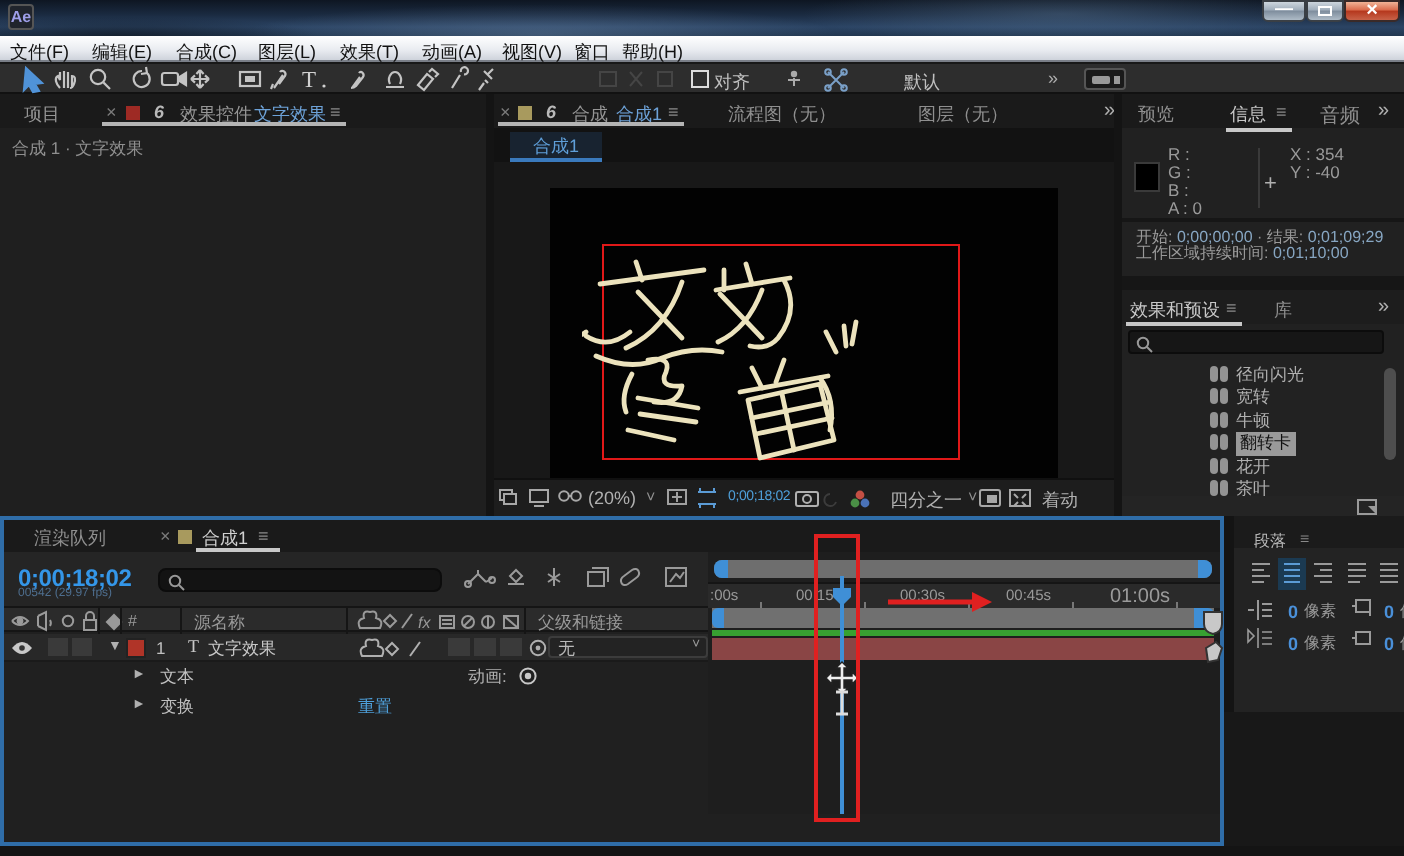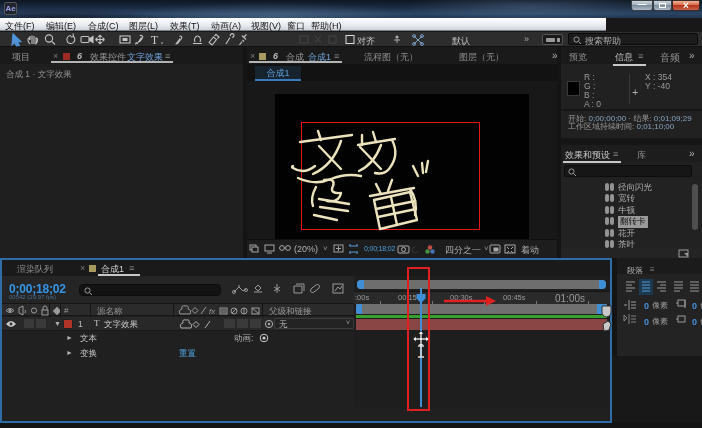--- a/index.html
+++ b/index.html
@@ -15,21 +15,21 @@
  <div class="abs" style="left:-40px;top:8px;width:200px;height:20px;background:radial-gradient(ellipse at center,rgba(10,14,20,.55),rgba(0,0,0,0) 70%)"></div>
  <div class="abs" style="left:4px;top:2px;width:13px;height:13px;background:#20242c;border:1px solid #555;border-radius:2px;color:#9e9ee8;font-size:8px;font-weight:bold;text-align:center;line-height:12px">Ae</div>
 
  <div class="abs" style="left:631px;top:0;width:22px;height:11px;background:linear-gradient(180deg,#cdd6de,#9fadbb 45%,#7e8d9d 50%,#aebbc7);border:1px solid #3a3f45;border-radius:0 0 3px 3px;color:#fff;font-size:9px;font-weight:bold;text-align:center;line-height:7px">—</div>
  <div class="abs" style="left:653px;top:0;width:19px;height:11px;background:linear-gradient(180deg,#cdd6de,#9fadbb 45%,#7e8d9d 50%,#aebbc7);border:1px solid #3a3f45;border-radius:0 0 3px 3px">
         <div class="abs" style="left:5px;top:2px;width:7px;height:5px;border:1.5px solid #fff"></div>
       </div>
  <div class="abs" style="left:672px;top:0;width:28px;height:11px;background:linear-gradient(180deg,#f0b396,#d96a4b 45%,#b5371d 50%,#c86248);border:1px solid #3a2a28;border-radius:0 0 3px 3px;color:#fff;font-size:10px;font-weight:bold;text-align:center;line-height:10px">×</div>
 </div>
 
-<div class="abs" id="menubar" style="left:0;top:18px;width:606px;height:13px;background:linear-gradient(180deg,#ffffff,#e8ebf0 60%,#ced3db);border-bottom:1px solid #7a7f88;color:#111;font-size:9px">
+<div class="abs" id="menubar" style="left:0;top:18px;width:702px;height:13px;background:linear-gradient(180deg,#ffffff,#e8ebf0 60%,#ced3db);border-bottom:1px solid #7a7f88;color:#111;font-size:9px">
  <span class="abs t" style="left:5px;top:2px">文件(F)</span>
  <span class="abs t" style="left:46px;top:2px">编辑(E)</span>
  <span class="abs t" style="left:88px;top:2px">合成(C)</span>
  <span class="abs t" style="left:129px;top:2px">图层(L)</span>
  <span class="abs t" style="left:170px;top:2px">效果(T)</span>
  <span class="abs t" style="left:211px;top:2px">动画(A)</span>
  <span class="abs t" style="left:251px;top:2px">视图(V)</span>
  <span class="abs t" style="left:287px;top:2px">窗口</span>
  <span class="abs t" style="left:311px;top:2px">帮助(H)</span>
 </div>
@@ -74,27 +74,20 @@
           <circle cx="22" cy="10" r="1.4"></circle>
           <circle cx="30" cy="10" r="1.4"></circle>
         </g>
       </svg>
  <span class="abs t" style="left:452px;top:3px;color:#c0c0c0;font-size:9px">默认</span>
  <span class="abs t" style="left:524px;top:2px;color:#b0b0b0;font-size:9px">»</span>
  <div class="abs" style="left:542px;top:2px;width:21px;height:11px;background:#1a1a1a;border:1px solid #555;border-radius:2px">
         <div class="abs" style="left:3px;top:3px;width:9px;height:4px;background:#999;border-radius:1px"></div>
         <div class="abs" style="left:14px;top:3px;width:3px;height:4px;background:#999"></div>
       </div>
- <div class="abs" style="left:568px;top:1px;width:130px;height:12px;background:#1c1c1c;border:1px solid #0a0a0a;border-radius:2px">
-   <svg class="abs" style="left:4px;top:2px" width="9" height="9" viewBox="0 0 9 9">
-          <circle cx="3.5" cy="3.5" r="2.6" fill="none" stroke="#999"></circle>
-          <path d="M5.5,5.5 L8,8" stroke="#999"></path>
-        </svg>
-   <span class="abs t" style="left:16px;top:1px;color:#aaa;font-size:9px">搜索帮助</span>
- </div>
 </div>
 
 <div class="abs" id="tabrow" style="left:0;top:47px;width:702px;height:17px;background:#1a1a1a">
  <span class="abs t" style="left:12px;top:4px;color:#969696;font-size:9px">项目</span>
  <span class="abs t" style="left:53px;top:4px;color:#7a7a7a;font-size:9px">×</span>
  <div class="abs" style="left:63px;top:6px;width:7px;height:7px;background:#9e2a24"></div>
  <span class="abs t" style="left:77px;top:4px;color:#b9b9b9;font-size:9px;font-weight:bold;font-style:italic">6</span>
  <span class="abs t" style="left:90px;top:4px;color:#969696;font-size:9px">效果控件</span>
  <span class="abs t" style="left:127px;top:4px;color:#6da2d8;font-size:9px">文字效果</span>
  <span class="abs t" style="left:165px;top:4px;color:#8a8a8a;font-size:9px">≡</span>

